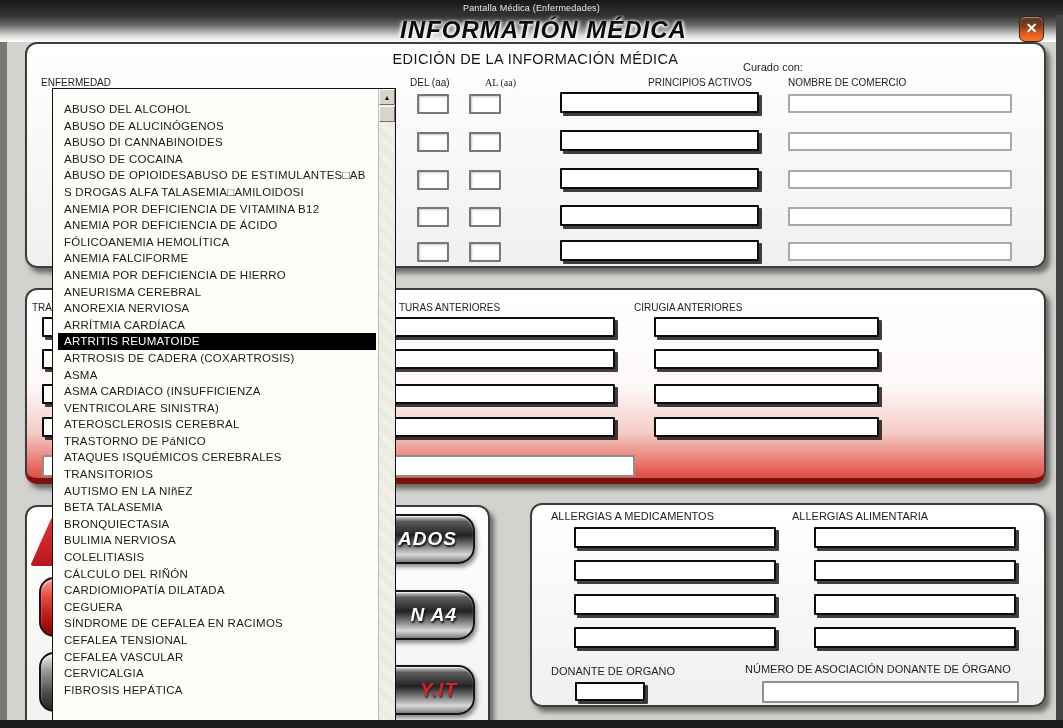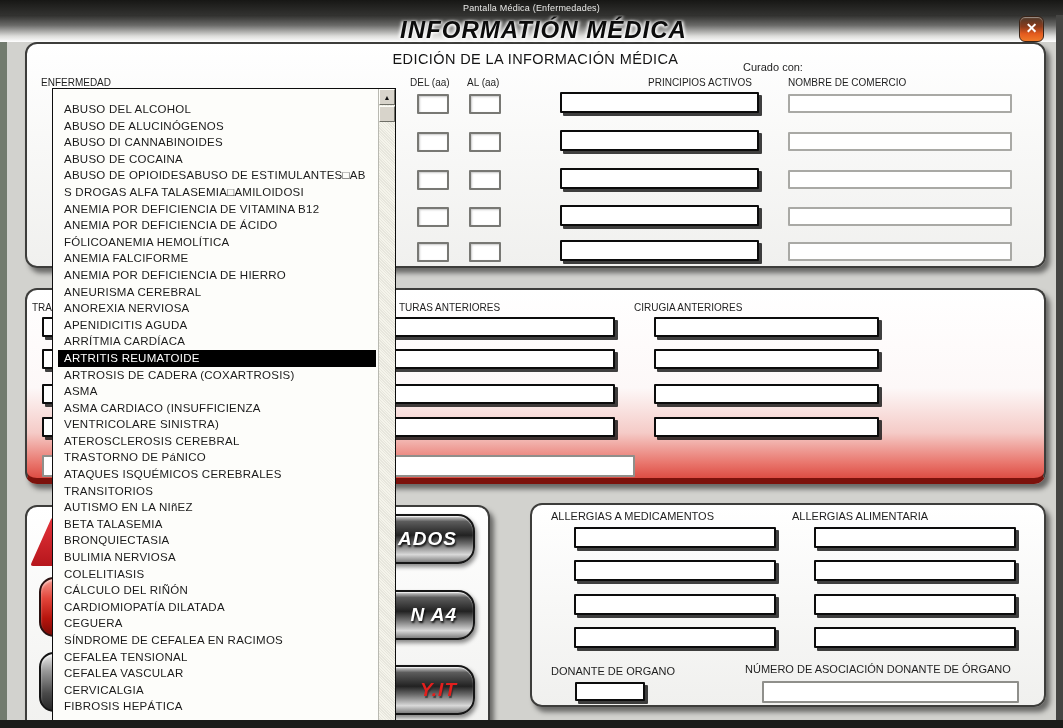--- a/index.html
+++ b/index.html
@@ -135,21 +135,21 @@
   <div class="right-strip"></div>
   <div class="close-btn">
     <span>✕</span>
   </div>
 
   <div class="panel" style="left:25px; top:42px; width:1021px; height:226px;">
     <div class="edit-title">EDICIÓN DE LA INFORMACIÓN MÉDICA</div>
     <div class="lbl" style="left:716px; top:17px;">Curado con:</div>
     <div class="lbl-sm" style="left:14px;  top:33px;">ENFERMEDAD</div>
     <div class="lbl-sm" style="left:383px; top:33px;">DEL (aa)</div>
-    <div class="lbl-sm" style="left:440px; top:33px;">AL (aa)</div>
+    <div class="lbl-sm" style="left:458px; top:33px;font-family:Liberation Serif, serif;">AL (aa)</div>
     <div class="lbl-sm" style="left:621px; top:33px;text-align:center;">PRINCIPIOS ACTIVOS</div>
     <div class="lbl-sm" style="left:761px; top:33px;">NOMBRE DE COMERCIO</div>
 
     <input class="field-year" style="left: 390px; top: 50px;">
     <input class="field-year" style="left: 442px; top: 50px;">
     <input class="field-heavy" style="left: 533px; top: 48px; width: 199px; height: 21px;">
     <input class="field-light" style="left: 761px; top: 50px; width: 224px; height: 19px;">
 
     <input class="field-year" style="left: 390px; top: 88px;">
     <input class="field-year" style="left: 442px; top: 88px;">
@@ -234,21 +234,20 @@
         <div class="list-item">ABUSO DE COCAINA</div>
         <div class="list-item">ABUSO DE OPIOIDESABUSO DE ESTIMULANTES□AB</div>
         <div class="list-item">S DROGAS ALFA TALASEMIA□AMILOIDOSI</div>
         <div class="list-item">ANEMIA POR DEFICIENCIA DE VITAMINA B12</div>
         <div class="list-item">ANEMIA POR DEFICIENCIA DE ÁCIDO</div>
         <div class="list-item">FÓLICOANEMIA HEMOLÍTICA</div>
         <div class="list-item">ANEMIA FALCIFORME</div>
         <div class="list-item">ANEMIA POR DEFICIENCIA DE HIERRO</div>
         <div class="list-item">ANEURISMA CEREBRAL</div>
         <div class="list-item">ANOREXIA NERVIOSA</div>
-        <div class="list-item">APENIDICITIS AGUDA</div>
         <div class="list-item">ARRÍTMIA CARDÍACA</div>
         <div class="list-item selected">ARTRITIS REUMATOIDE</div>
         <div class="list-item">ARTROSIS DE CADERA (COXARTROSIS)</div>
         <div class="list-item">ASMA</div>
         <div class="list-item">ASMA CARDIACO (INSUFFICIENZA</div>
         <div class="list-item">VENTRICOLARE SINISTRA)</div>
         <div class="list-item">ATEROSCLEROSIS CEREBRAL</div>
         <div class="list-item">TRASTORNO DE PáNICO</div>
         <div class="list-item">ATAQUES ISQUÉMICOS CEREBRALES</div>
         <div class="list-item">TRANSITORIOS</div>

